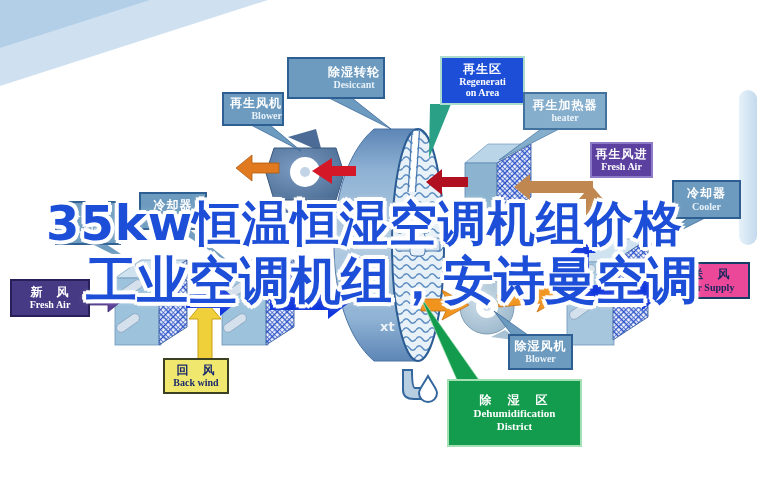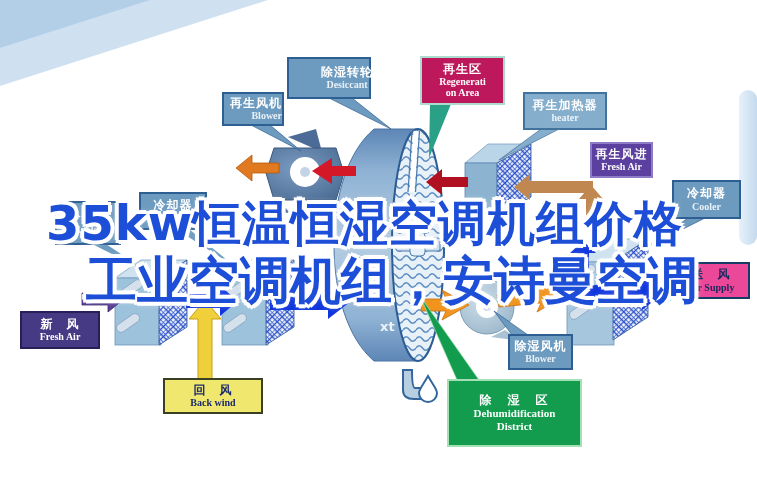--- a/index.html
+++ b/index.html
@@ -9,42 +9,42 @@
 
   
   .lb{position:absolute;box-sizing:border-box;border:2px solid;display:flex;flex-direction:column;
       align-items:center;justify-content:center;text-align:center;line-height:1.12;z-index:20;}
   .lb .zh{font-size:12px;font-weight:bold;letter-spacing:1px;white-space:pre;}
   .lb .en{font-family:Liberation Serif, serif;font-size:10px;font-weight:bold;white-space:pre-line;}
   .steel{background:#6d9bbf;border-color:#2e5f92;color:#fff;}
   .steel .en{color:#e8f1f8;}
   .lightsteel{background:#85adcc;border-color:#42739f;color:#fff;}
   .lightsteel .en{color:#eef5fa;}
-  .teal{background:#be185d;border-color:#abdcce;color:#fff;}
+  .teal{background:#1d4ed8;border-color:#abdcce;color:#fff;margin-left:20px;}
   .green{background:#149c4e;border-color:#a5dfb4;color:#fff;}
   .orangebox{background:#e7a33f;border-color:#23306b;color:#fff;}
   .purplebox{background:#5c40a0;border-color:#8d7bc8;color:#fff;}
   .darkpurple{background:#463a85;border-color:#272058;color:#fff;}
   .yellowbox{background:#f0e86e;border-color:#3a4122;color:#1b2a6b;}
   .yellowbox .en{color:#1b2a6b;}
   .cyanbox{background:#ec4899;border-color:#143c64;color:#16285e;}
   .cyanbox .en{color:#16285e;}
 
-  #b-desiccant{left:287px;top:57px;width:84px;height:42px;padding-left:36px;}
+  #b-desiccant{left:287px;top:57px;width:98px;height:42px;padding-left:36px;}
   #b-regen-area{left:420px;top:56px;width:85px;height:49px;}
   #b-regen-area .en{font-size:10px;}
   #b-regen-fan{left:222px;top:92px;width:62px;height:34px;align-items:flex-end;}
   #b-heater{left:523px;top:92px;width:84px;height:38px;}
   #b-exhaust{left:168px;top:149px;width:66px;height:38px;}
   #b-regen-fresh{left:590px;top:142px;width:63px;height:36px;}
   #b-cooler-a{left:55px;top:201px;width:66px;height:44px;}
   #b-cooler-b{left:139px;top:192px;width:68px;height:38px;}
   #b-cooler-c{left:672px;top:180px;width:69px;height:39px;}
-  #b-fresh-air{left:20px;top:279px;width:80px;height:38px;margin-top:32px;}
-  #b-back-wind{left:163px;top:378px;width:100px;height:36px;}
+  #b-fresh-air{left:10px;top:279px;width:80px;height:38px;}
+  #b-back-wind{left:163px;top:358px;width:66px;height:36px;}
   #b-air-supply{left:672px;top:262px;width:78px;height:37px;}
   #b-dehumid-fan{left:508px;top:334px;width:65px;height:36px;}
   #b-dehumid-district{left:447px;top:379px;width:135px;height:68px;}
   #b-dehumid-district .zh{letter-spacing:2px;}
   #b-dehumid-district .en{font-size:11px;}
 
   
   .big-title{position:absolute;z-index:30;font-weight:bold;color:#1d4ed8;white-space:nowrap;
     text-shadow:-3px -3px 0 #fff,3px -3px 0 #fff,-3px 3px 0 #fff,3px 3px 0 #fff,
                 -4px 0 0 #fff,4px 0 0 #fff,0 -4px 0 #fff,0 4px 0 #fff,0 0 7px #fff;}

